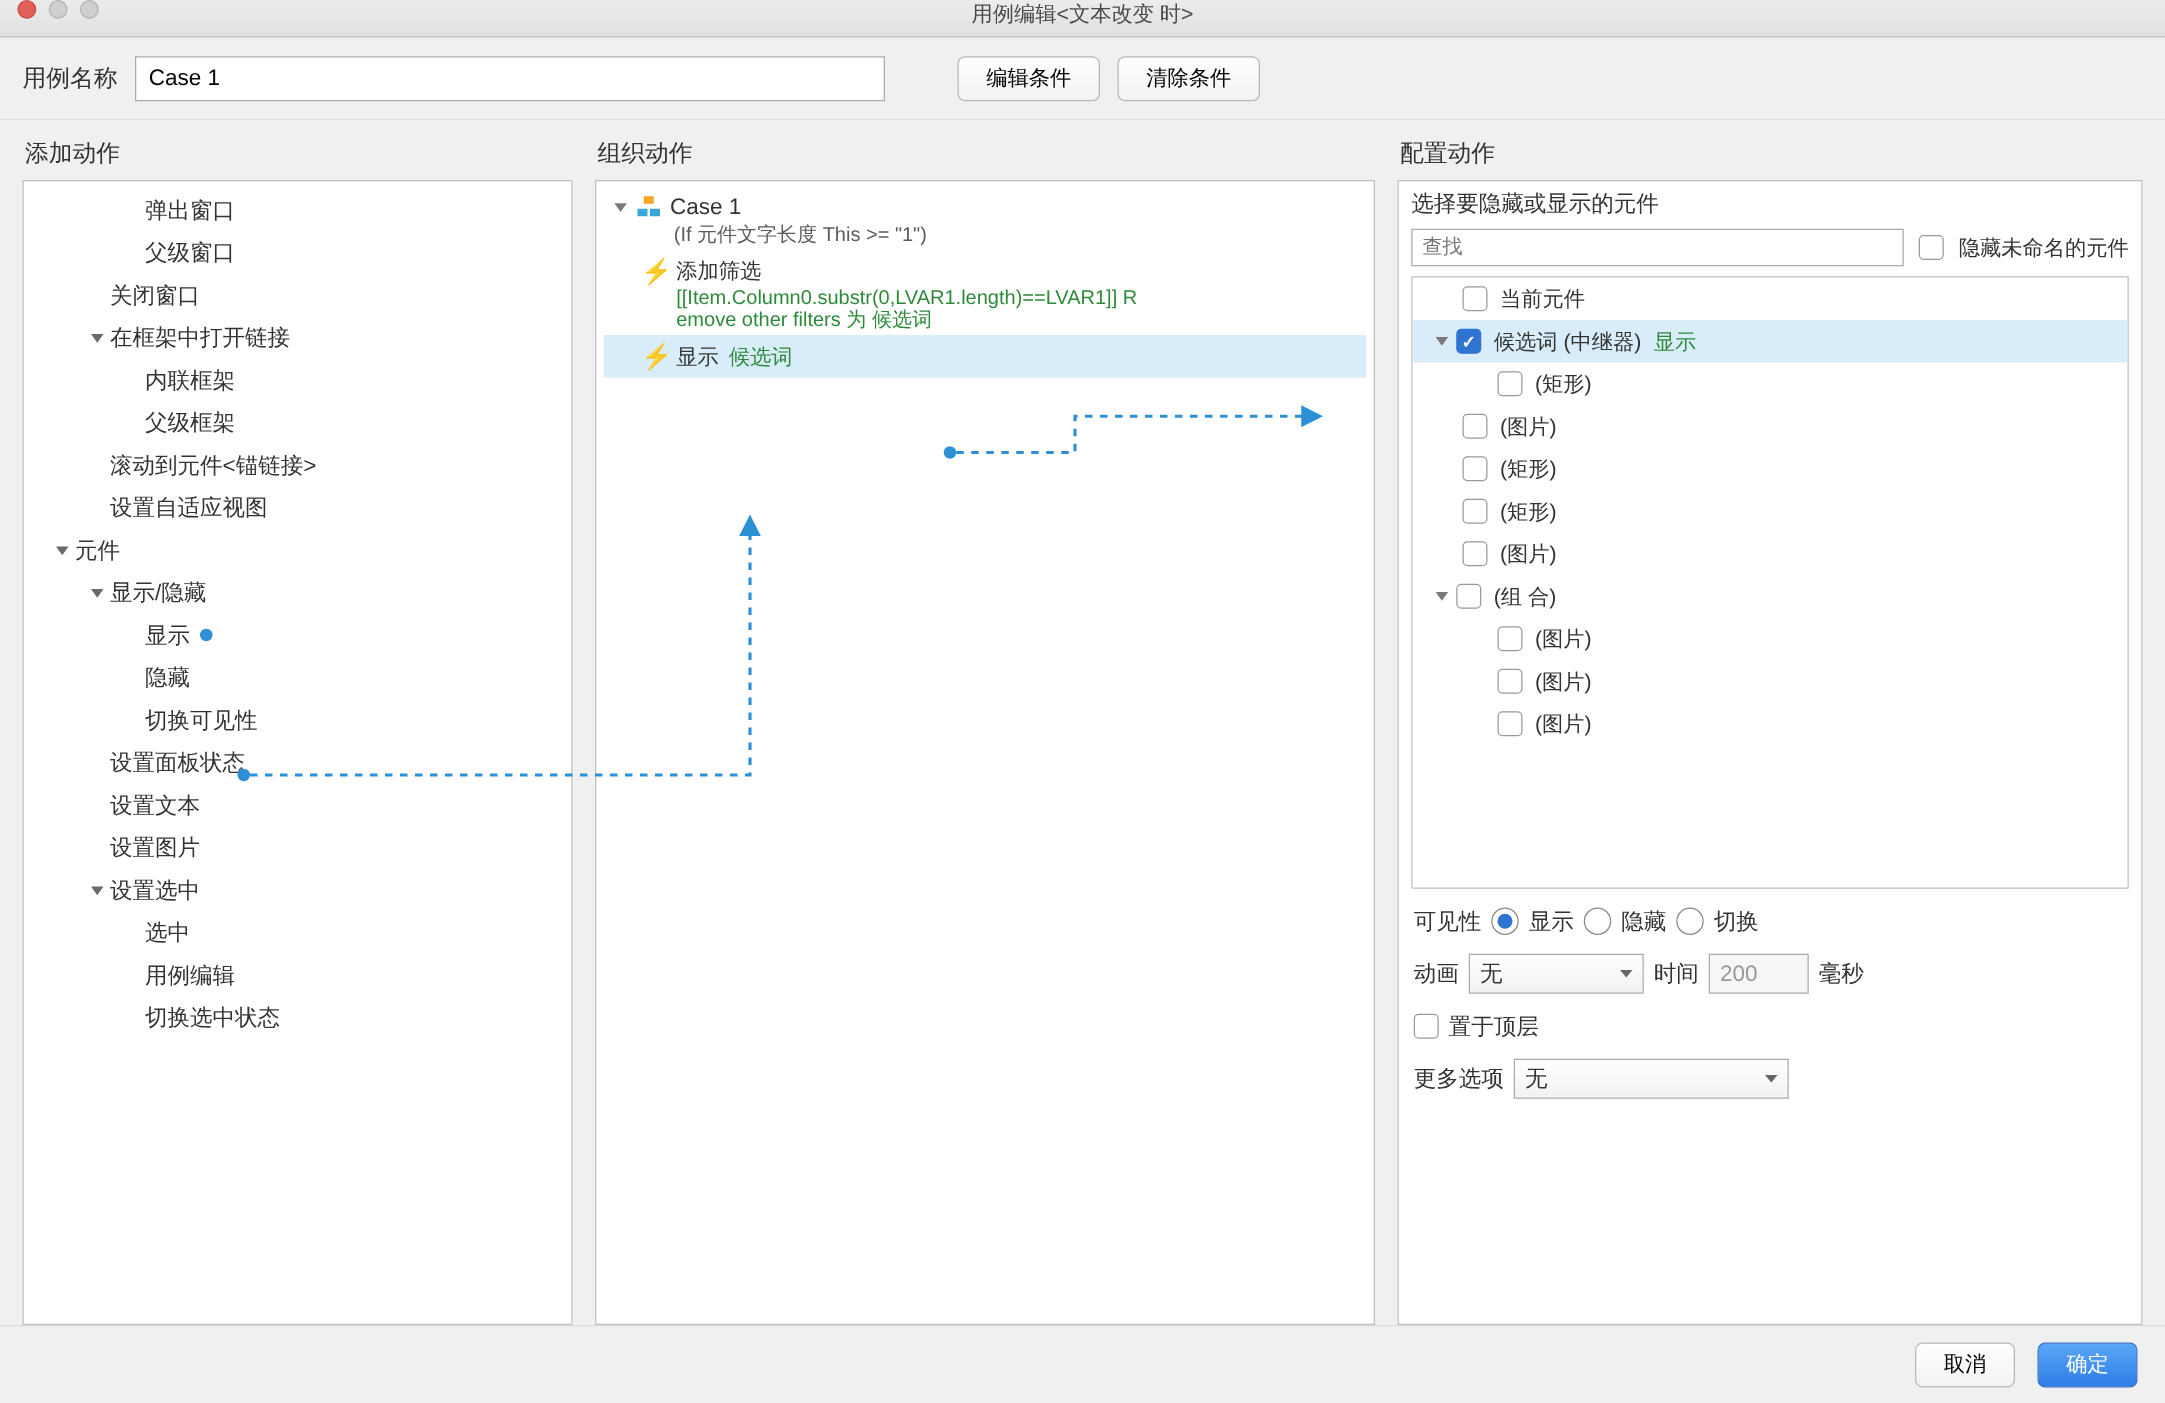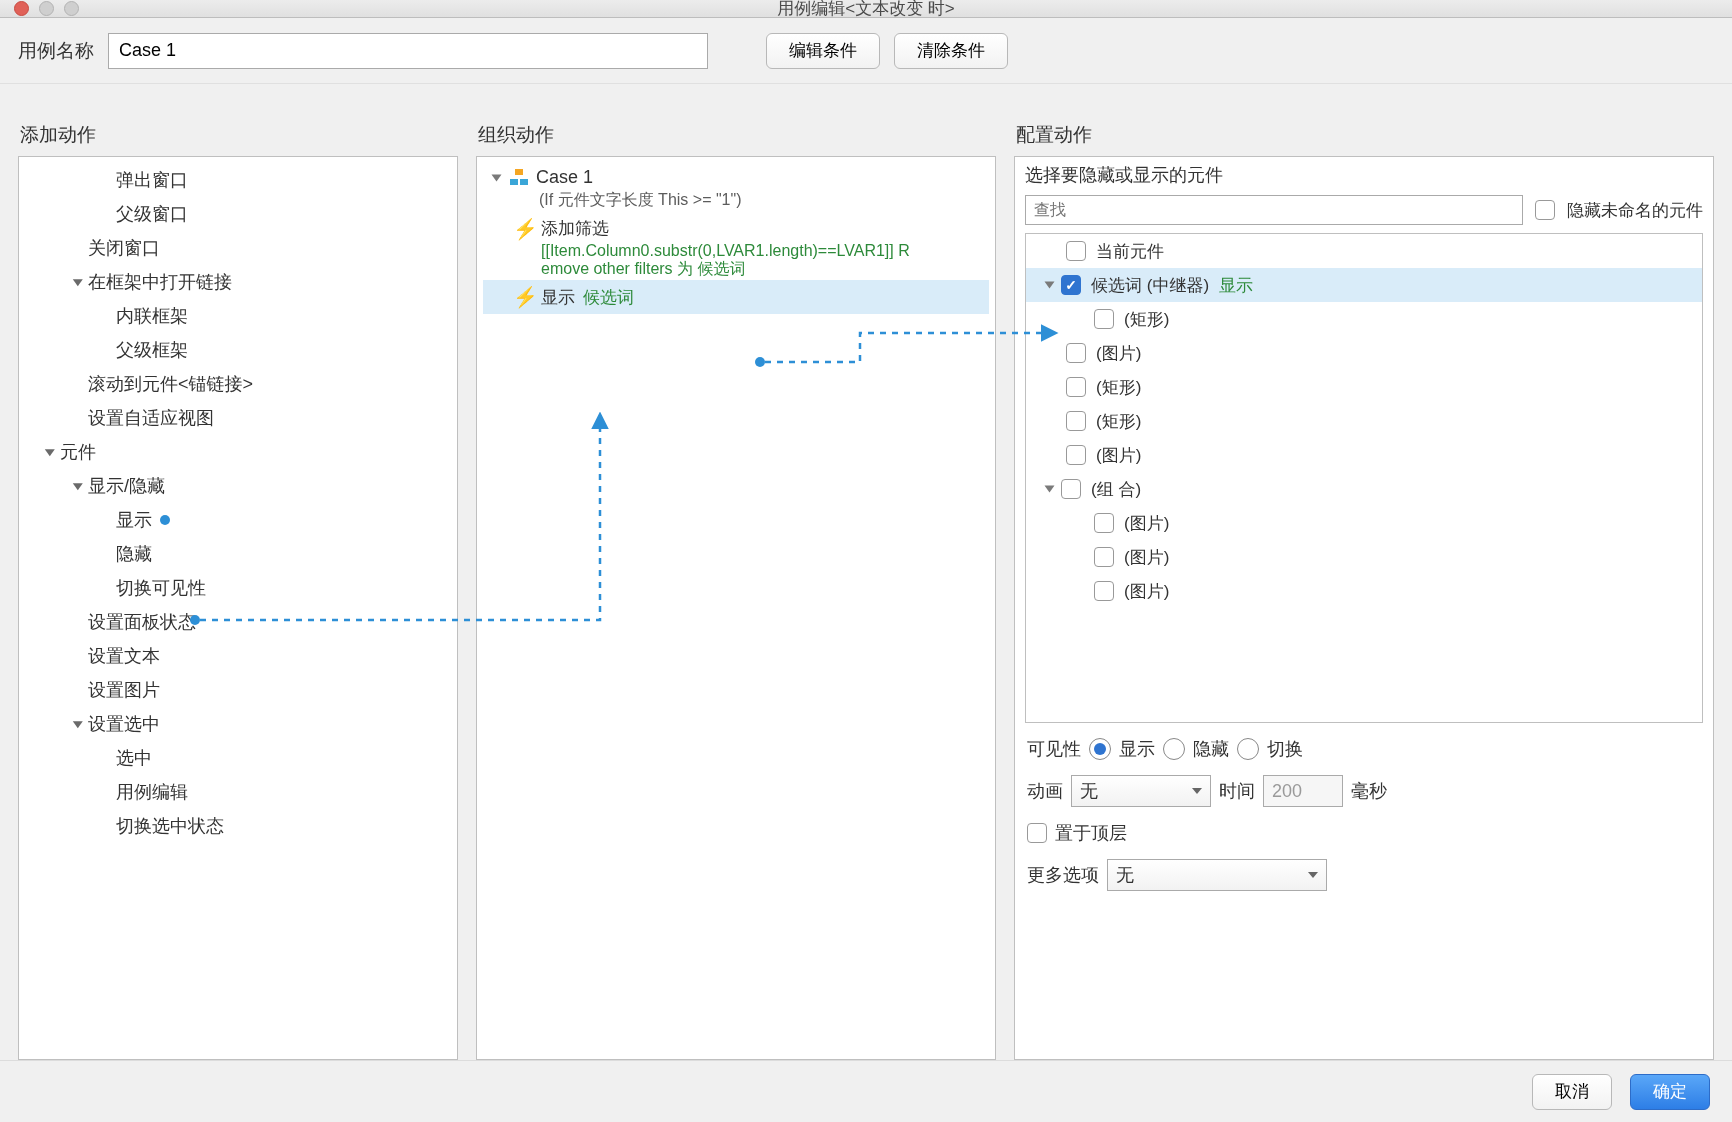--- a/index.html
+++ b/index.html
@@ -1,33 +1,33 @@
 <!DOCTYPE html>
 <html><head>
 <meta charset="utf-8">
 <style>
   * { box-sizing: border-box; margin: 0; padding: 0; }
   html, body { width: 1732px; height: 1122px; font-family: -apple-system, "Helvetica Neue", Arial, sans-serif; font-size: 17px; color: #333; background: #f0f0f0; overflow: hidden; }
   .window { width: 100%; height: 100%; display: flex; flex-direction: column; }
-  .titlebar { height: 18px; background: linear-gradient(#ececec,#e0e0e0); border-bottom: 1px solid #bdbdbd; display: flex; align-items: center; position: relative; }
+  .titlebar { height: 30px; background: linear-gradient(#ececec,#e0e0e0); border-bottom: 1px solid #bdbdbd; display: flex; align-items: flex-start; position: relative; }
   .traffic { display: flex; gap: 10px; padding-left: 14px; }
   .tl { width: 15px; height: 15px; border-radius: 50%; }
   .tl.red { background: #e06158; border: 1px solid #c94b42; }
   .tl.grey { background: #cfcfcf; border: 1px solid #b3b3b3; }
   .titlebar .title { position: absolute; left: 0; right: 0; text-align: center; font-size: 17px; color: #4a4a4a; }
   .toprow { height: 66px; display: flex; align-items: center; padding: 0 18px; gap: 14px; background: #f0f0f0; border-bottom: 1px solid #e0e0e0; }
   .toprow .lbl { font-size: 19px; }
   .casename { width: 600px; height: 36px; border: 1px solid #aaa; background: #fff; padding: 0 10px; font-size: 18px; }
   .btn { height: 36px; padding: 0 22px; background: linear-gradient(#fff,#f2f2f2); border: 1px solid #b8b8b8; border-radius: 6px; font-size: 17px; cursor: pointer; }
   .btn.primary { background: linear-gradient(#5aa7f8,#2d7ee6); color: #fff; border: 1px solid #2d6cc8; }
   .btnspacer { width: 30px; }
   .columns { flex: 1; display: flex; gap: 18px; padding: 10px 18px 0 18px; min-height: 0; }
-  .col { display: flex; flex-direction: column; min-height: 0; margin-top: 24px; }
+  .col { display: flex; flex-direction: column; min-height: 0; }
   .col1 { width: 440px; }
-  .col2 { width: 520px; }
+  .col2 { width: 624px; }
   .col3 { flex: 1; }
   .colhead { font-size: 19px; padding: 4px 2px 8px 2px; }
   .panel { flex: 1; background: #fff; border: 1px solid #bfbfbf; overflow: hidden; position: relative; }
   .scroll { position: absolute; inset: 0; overflow-y: scroll; }
   .tree { list-style: none; padding: 6px 0; }
   .tree li { white-space: nowrap; }
   .row { display: flex; align-items: center; height: 34px; padding-left: 6px; font-size: 18px; cursor: default; }
   .row .disc { display: inline-block; width: 0; height: 0; border-left: 7px solid #7a7a7a; border-top: 5px solid transparent; border-bottom: 5px solid transparent; margin-right: 6px; transform-origin: 40% 50%; }
   .row.expanded .disc { transform: rotate(90deg); border-left-color: #6a6a6a; }
   .indent1 { padding-left: 28px; }

